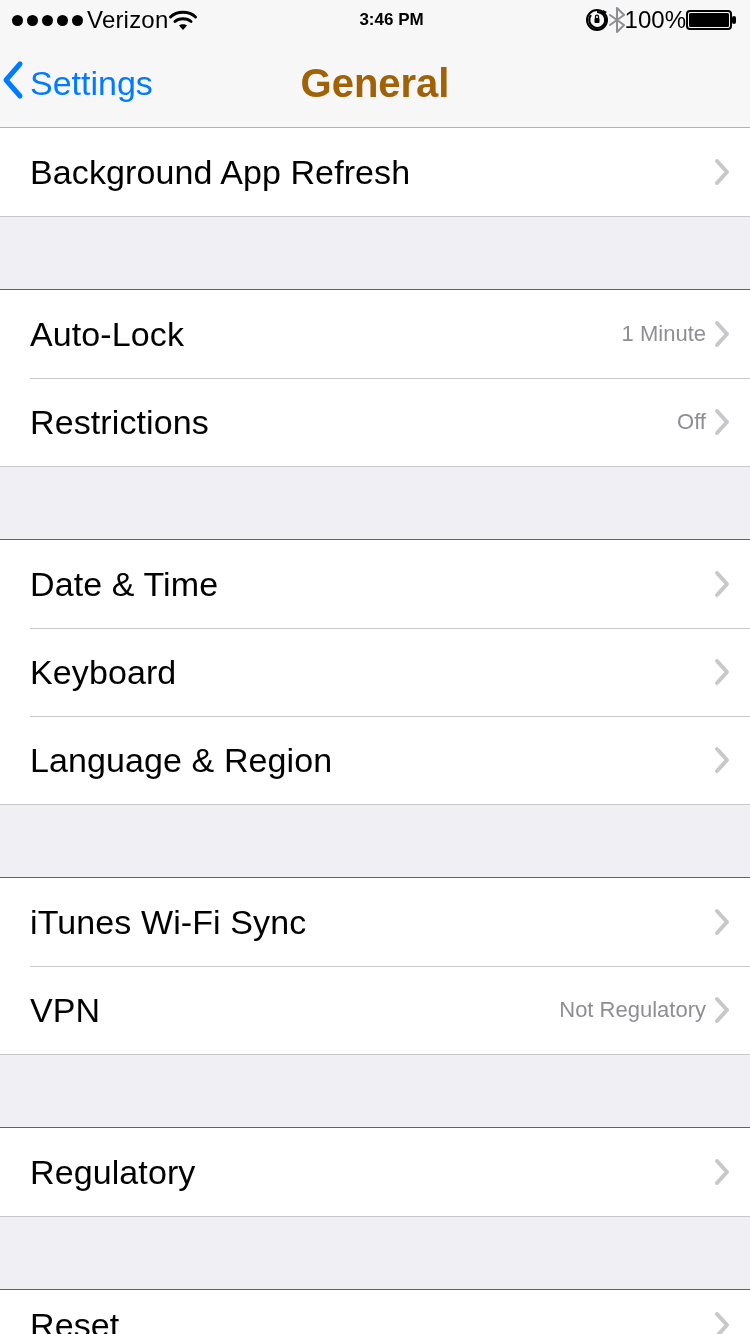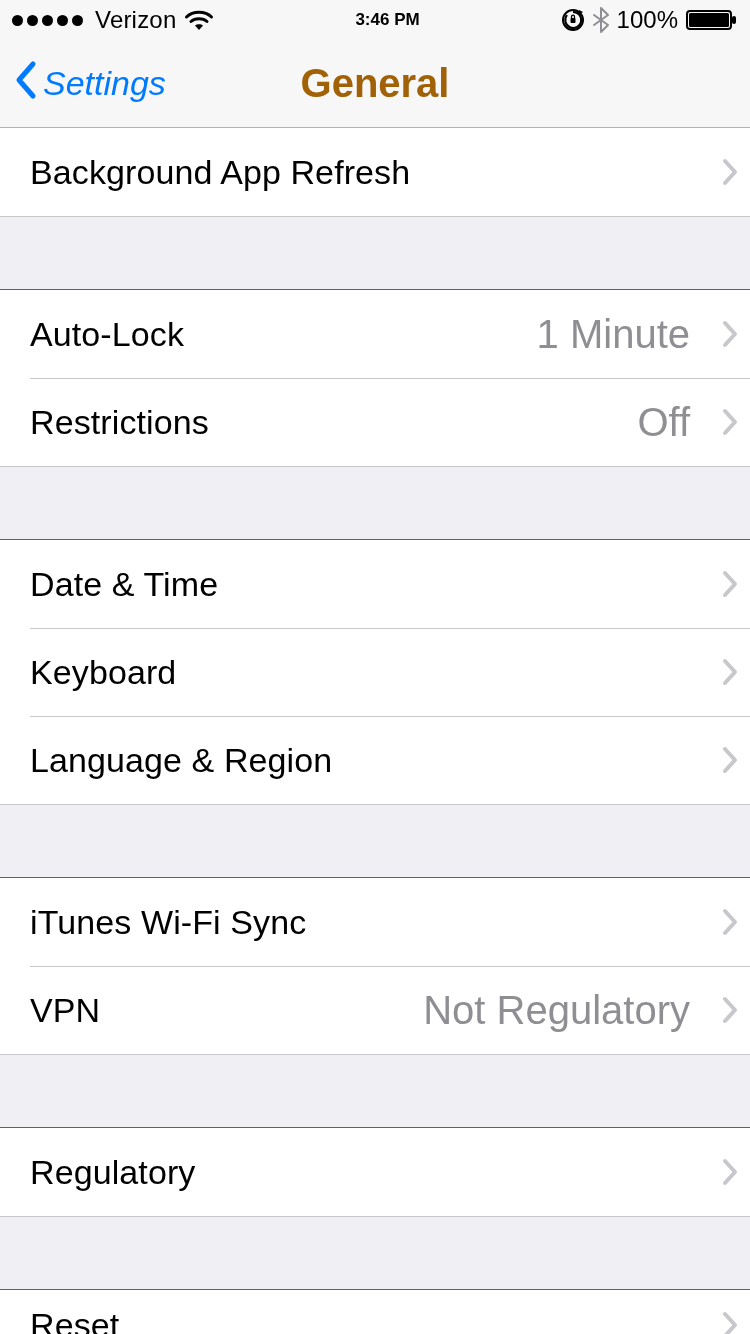--- a/index.html
+++ b/index.html
@@ -18,21 +18,21 @@
     width: 100%;
     background: #f7f7f8;
     display: flex;
     align-items: center;
     justify-content: space-between;
     padding: 0 12px;
     font-size: 24px;
     font-weight: 500;
     color: #000;
   }
-  .status-left, .status-right { display: flex; align-items: center; gap: 8px; }
+  .status-left, .status-right { display: flex; align-items: center; }
   .signal-dots { display: flex; gap: 4px; margin-right: 4px;}
   .signal-dots span {
     width: 11px; height: 11px; border-radius: 50%; background: #000;
   }
   .carrier { font-size: 24px; letter-spacing: 0.2px; }
   .wifi-icon, .lock-rot-icon, .bt-icon, .battery-icon { display:inline-flex; align-items:center; }
   .clock { font-weight: 600; font-size: 17px;}
   .batt-pct { font-size: 24px; text-align: right; }
 
   
@@ -46,69 +46,68 @@
     align-items: center;
     justify-content: center;
   }
   .nav-title {
     font-size: 40px;
     font-weight: 700;
     color: #a16207;
   }
   .nav-back {
     position: absolute;
-    left: 13px;
+    left: 0;
     top: 0;
     height: 100%;
     display: flex;
     align-items: center;
     gap: 6px;
     color: #007aff;
     font-size: 34px;
     cursor: pointer;
-    font-style: italic;
   }
   .nav-back svg { stroke:#007aff; }
 
   
   .group {
     background: #fff;
     border-top: 1px solid #4d7c0f;
     border-bottom: 1px solid #c8c7cc;
   }
   .group.first { border-top: none; }
   .spacer { height: 72px; }
 
   .row {
     height: 88px;
     display: flex;
     align-items: center;
     padding-left: 30px;
-    padding-right: 12px;
+    padding-right: 20px;
     position: relative;
     cursor: pointer;
     background:#fff;
   }
   .row + .row::before {
     content: "";
     position: absolute;
     left: 30px; right: 0; top: 0;
     height: 1px;
     background: #c8c7cc;
   }
   .row-label {
     flex: 1;
     font-size: 34px;
     color: #000;
     letter-spacing: 0.1px;
   }
   .row-value {
-    font-size: 40px;
+    font-size: 22px;
     color: #8e8e93;
-    margin-right: 32px;
+    margin-right: 8px;
   }
   .chevron svg { display:block; }
 
 </style>
 </head>
 <body>
 
 <div class="status-bar">
   <div class="status-left">
     <span class="signal-dots">

